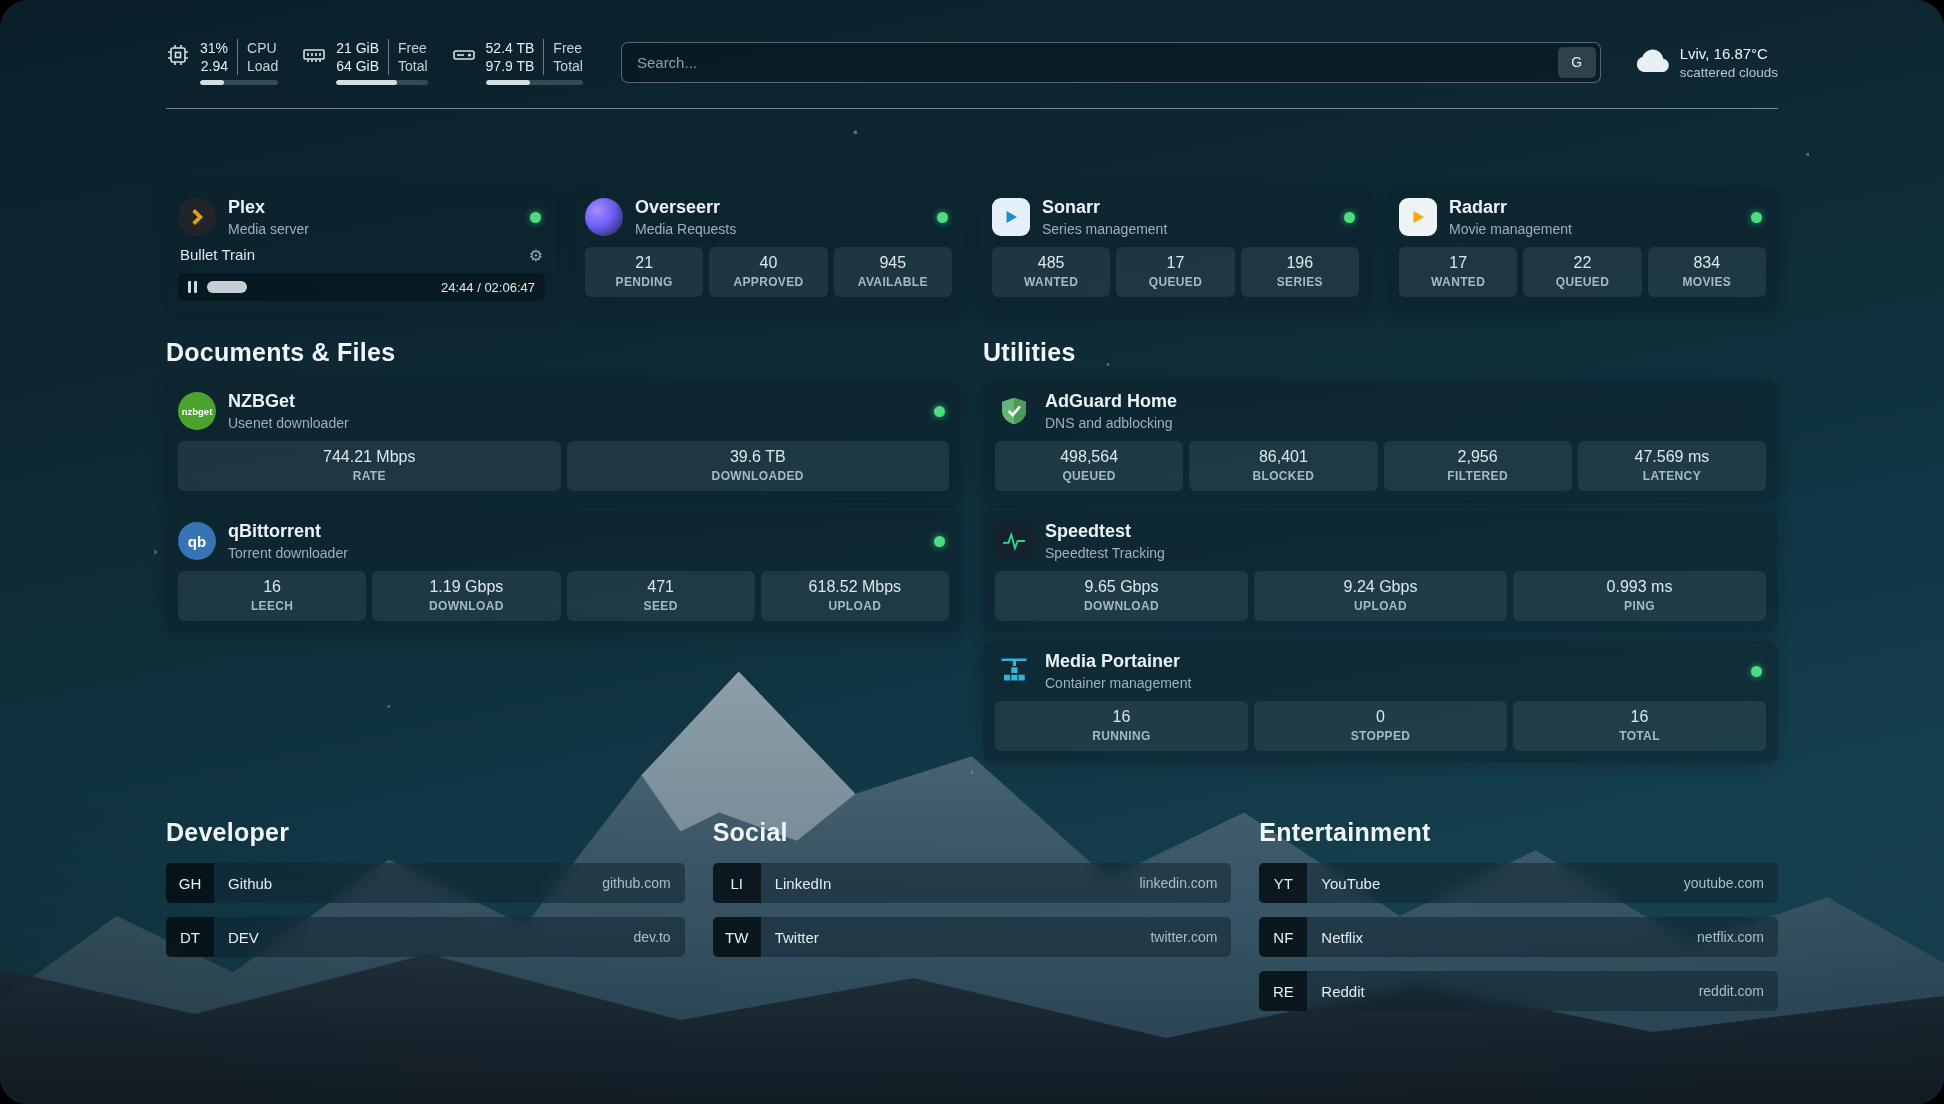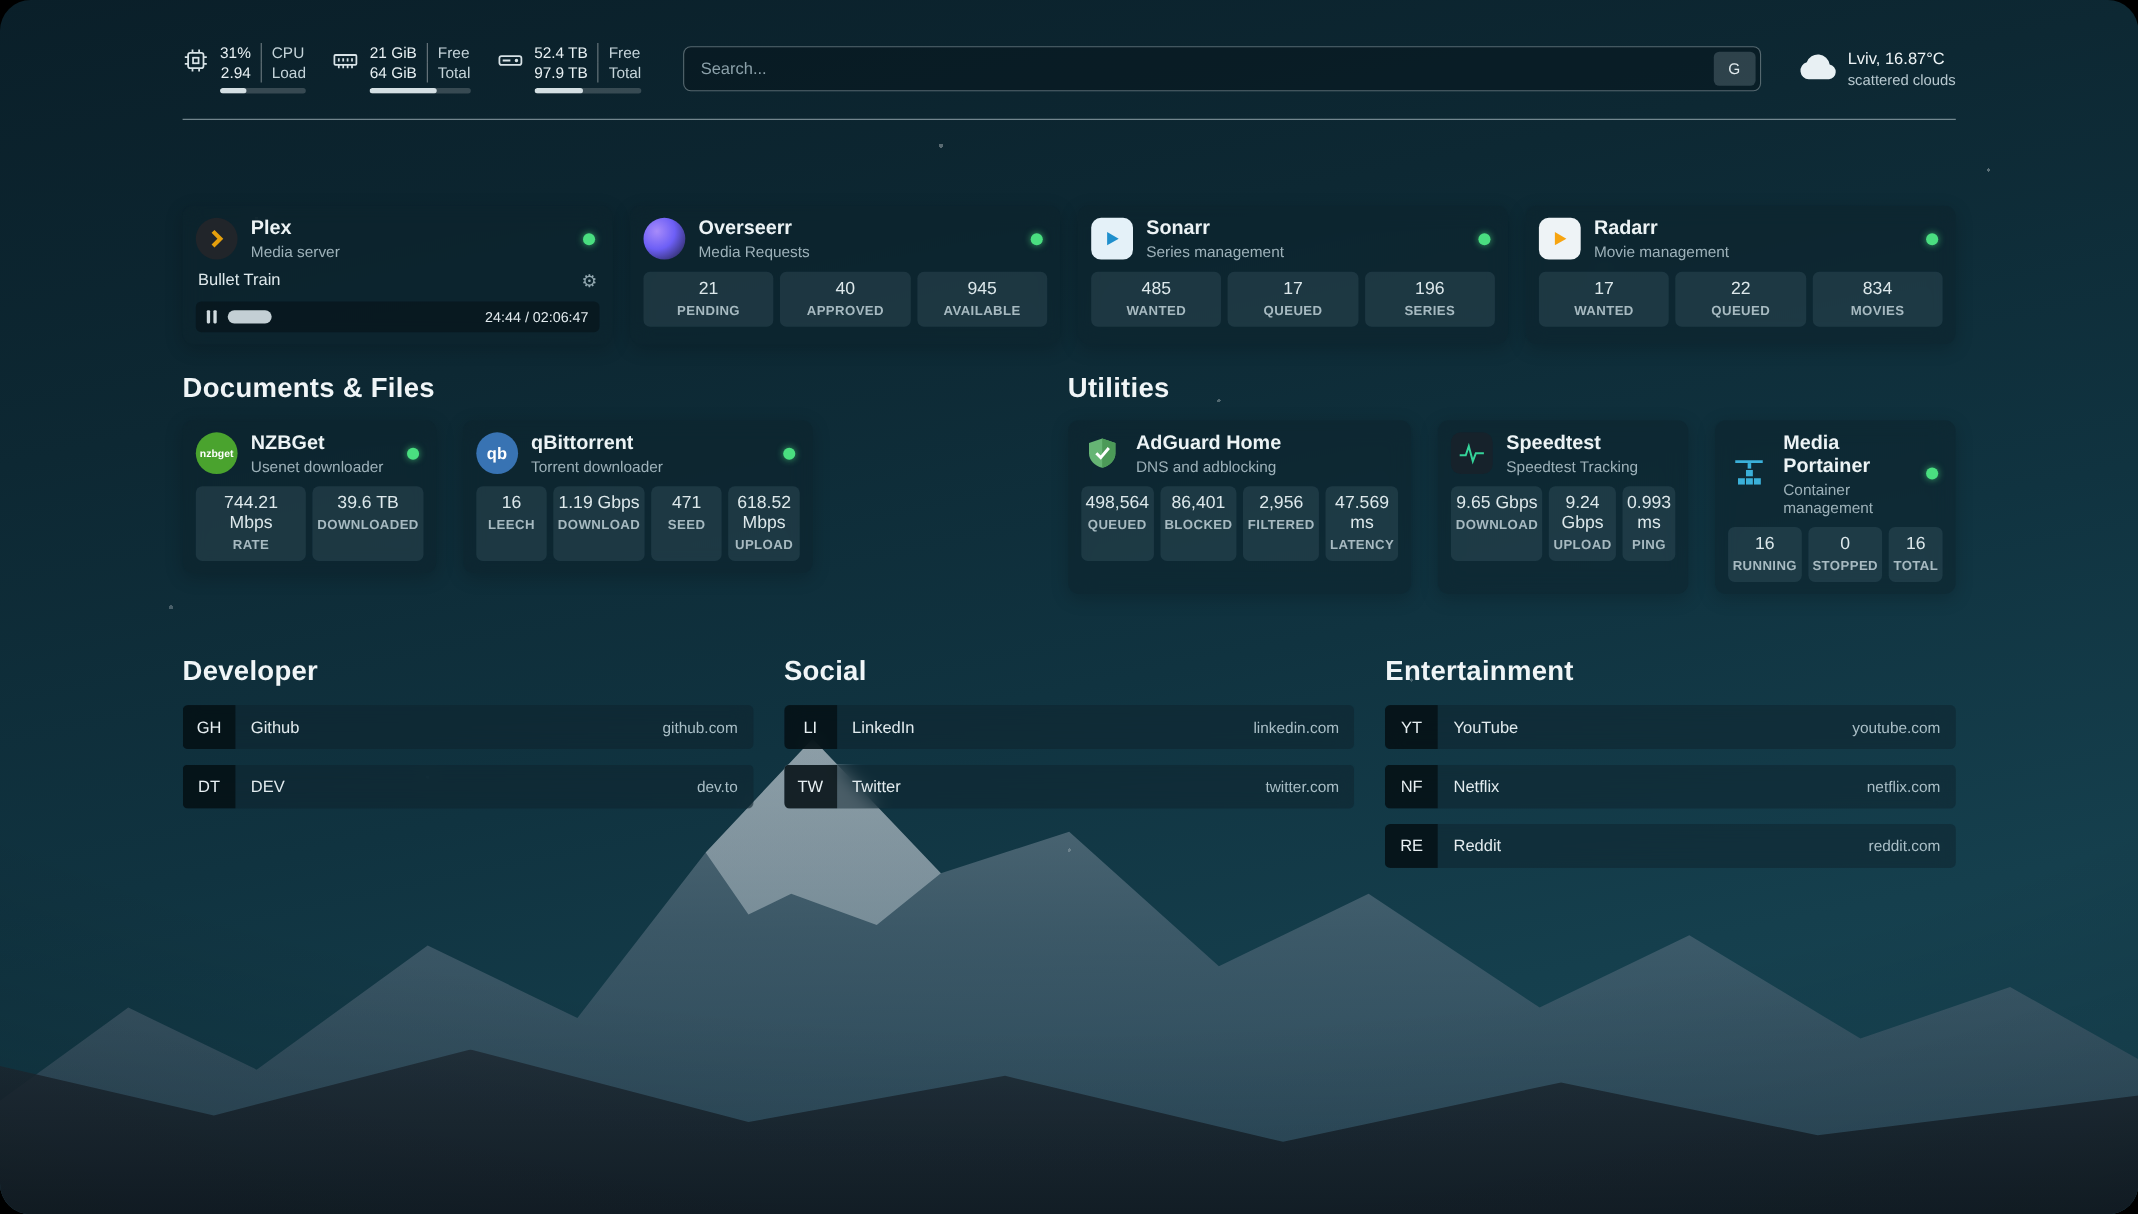--- a/index.html
+++ b/index.html
@@ -78,21 +78,21 @@
   }
   .weather { display: flex; align-items: center; gap: 9px; }
   .weather-loc { font-size: 15px; color: #eef4f6; }
   .weather-cond { font-size: 13.5px; color: #b7c8cf; margin-top: 3px; }
   .divider { border-bottom: 1.5px solid rgba(215,230,236,.5); margin-top: 14px; }
   
   .section-title { font-size: 25px; font-weight: 600; color: #f0f5f7; letter-spacing: .01em; }
   .media-section { margin-top: 78px; }
   .media-grid { display: grid; grid-template-columns: repeat(4, 1fr); gap: 16px; margin-top: 16px; }
   .two-col { display: grid; grid-template-columns: 1fr 1fr; gap: 22px; margin-top: 26px; align-items: start; }
-  .col-cards { display: flex; flex-direction: row; gap: 24px; margin-top: 14px; }
+  .col-cards { display: flex; flex-direction: column; gap: 9px; margin-top: 14px; }
   
   .card {
     background: rgba(13,34,44,.55); border-radius: 10px; padding: 10px 12px 11px;
     backdrop-filter: blur(10px); box-shadow: 0 4px 16px rgba(0,0,0,.18);
     cursor: pointer;
   }
   .card-head { display: flex; align-items: center; gap: 12px; }
   .svc-icon { width: 38px; height: 38px; flex: none; display: flex; align-items: center; justify-content: center; border-radius: 50%; overflow: hidden; }
   .svc-name { font-size: 18px; font-weight: 600; color: #ecf3f5; }
   .svc-desc { font-size: 14px; color: #9db1b9; margin-top: 3px; }

